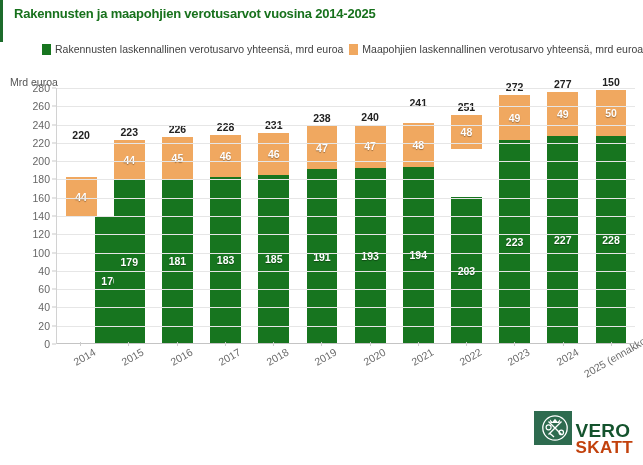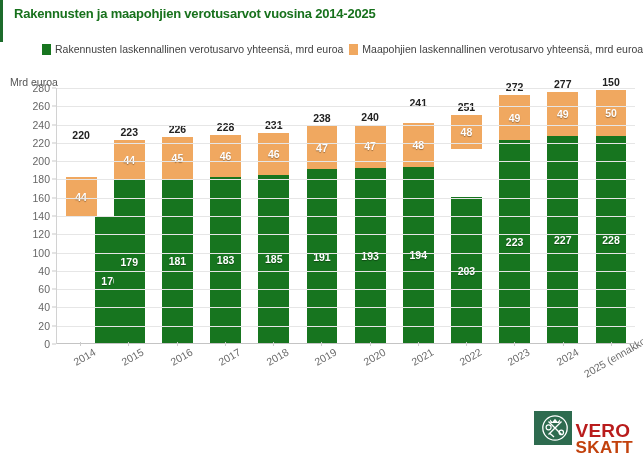--- a/index.html
+++ b/index.html
@@ -230,21 +230,21 @@
     flex: 0 0 auto;
   }
   #logo-text {
     display: flex;
     flex-direction: column;
     line-height: 0.94;
   }
   #logo-vero {
     font-size: 19px;
     font-weight: bold;
-    color: #b91c1c;
+    color: #14532d;
     letter-spacing: 0.2px;
     margin-top: 22px;
   }
   #logo-skatt {
     font-size: 17px;
     font-weight: bold;
     color: #c2410c;
     letter-spacing: 0.4px;
   }
 </style>

